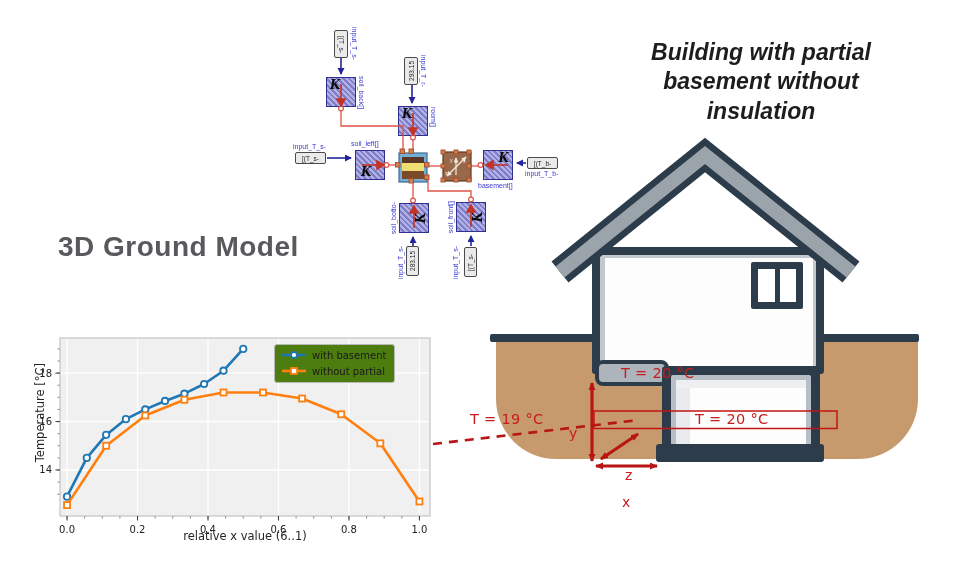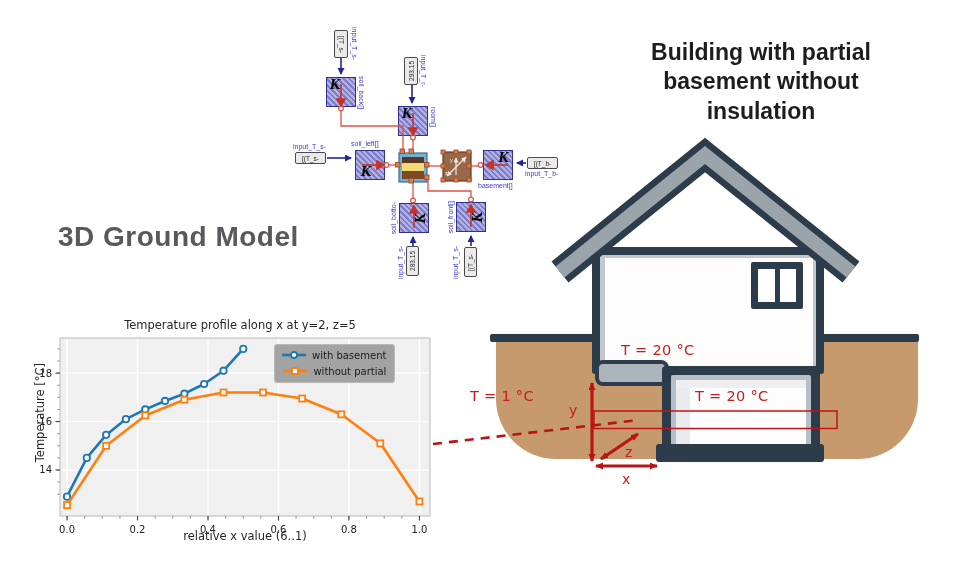--- a/index.html
+++ b/index.html
@@ -4,28 +4,28 @@
 <style>
   html,body{margin:0;padding:0;background:#fff;}
   .stage{position:relative;width:953px;height:578px;background:#ffffff;overflow:hidden;
          font-family:"Liberation Sans",sans-serif;}
   svg.layer{position:absolute;left:0;top:0;}
   #scene{z-index:1;}
   #chart-svg{position:absolute;left:28px;top:312px;z-index:2;}
   #wires{z-index:4;pointer-events:none;}
 
   
-  .h-model{position:absolute;left:58px;top:221px;width:320px;font-size:28px;font-weight:bold;
+  .h-model{position:absolute;left:58px;top:231px;width:320px;font-size:28px;font-weight:bold;
            color:#57595c;letter-spacing:.5px;z-index:5;}
   .h-building{position:absolute;left:608px;top:38px;width:306px;text-align:center;font-size:23px;
-              font-weight:600;color:#1d1d1f;line-height:1.28;z-index:5;}
+              font-weight:600;color:#1d1d1f;line-height:1.28;z-index:5;font-style:italic;}
 
   
   .rl{position:absolute;color:#c81d1d;font-size:14.5px;font-family:"DejaVu Sans",sans-serif;
-      letter-spacing:.3px;white-space:nowrap;z-index:5;}
+      letter-spacing:.3px;white-space:nowrap;z-index:5;margin-top:23px;}
   .ral{font-size:14px;}
 
   
   .kb{position:absolute;width:30px;height:30px;box-sizing:border-box;border:1.2px solid #30308e;
       background:repeating-linear-gradient(45deg,#b1b1e6 0px,#b1b1e6 2px,#7d7dc8 2px,#7d7dc8 4px);
       z-index:3;}
   .kl{position:absolute;font-family:"DejaVu Serif",serif;font-style:italic;font-weight:bold;
       font-size:12px;color:#0a0a0a;line-height:1;}
   .inp{position:absolute;background:#eaeaea;border:1px solid #4a4a4a;border-radius:2px;
        box-sizing:border-box;display:flex;align-items:center;justify-content:center;
@@ -35,22 +35,22 @@
   .rotup{writing-mode:vertical-rl;transform:rotate(180deg);}
   .dlab{position:absolute;color:#3a3ad0;font-size:7px;line-height:1.1;white-space:nowrap;z-index:5;}
   .dlab.vdn{writing-mode:vertical-rl;}
   .dlab.vup{writing-mode:vertical-rl;transform:rotate(180deg);}
 
   
   .ct{position:absolute;color:#262626;font-size:11.5px;font-family:"DejaVu Sans",sans-serif;
       z-index:5;white-space:nowrap;}
   .ct.center{text-align:center;white-space:normal;}
   .ylab{writing-mode:vertical-rl;transform:rotate(180deg);}
-  .legend{position:absolute;left:274px;top:344px;z-index:5;background:#a3a3a3;border:1.2px solid #b9b9b9;
-          border-radius:3px;padding:3px 8px 4px 6px;display:flex;flex-direction:column;gap:2px;align-items:flex-end;}
+  .legend{position:absolute;left:274px;top:344px;z-index:5;background:#4d7c0f;border:1.2px solid #b9b9b9;
+          border-radius:3px;padding:3px 8px 4px 6px;display:flex;flex-direction:column;gap:2px;}
   .lrow{display:flex;align-items:center;gap:5px;font-size:10px;color:#1a1a1a;
         font-family:"DejaVu Sans",sans-serif;height:14px;}
   .tick{font-family:"DejaVu Sans",sans-serif;font-size:10px;fill:#222;}
   .axlbl{font-size:5.5px;fill:#f3ece2;font-family:"Liberation Sans",sans-serif;}
 </style>
 </head>
 <body>
 
 <div class="stage">
 
@@ -190,21 +190,20 @@
       <rect x="75.16190476190476" y="130.7687074829932" width="6" height="6" fill="#fff" stroke="#ff7f0e" stroke-width="1.8"></rect>
       <rect x="114.27619047619048" y="100.49659863945577" width="6" height="6" fill="#fff" stroke="#ff7f0e" stroke-width="1.8"></rect>
       <rect x="153.3904761904762" y="84.75510204081635" width="6" height="6" fill="#fff" stroke="#ff7f0e" stroke-width="1.8"></rect>
       <rect x="192.50476190476192" y="77.48979591836735" width="6" height="6" fill="#fff" stroke="#ff7f0e" stroke-width="1.8"></rect>
       <rect x="231.9714285714286" y="77.48979591836735" width="6" height="6" fill="#fff" stroke="#ff7f0e" stroke-width="1.8"></rect>
       <rect x="271.0857142857143" y="83.54421768707483" width="6" height="6" fill="#fff" stroke="#ff7f0e" stroke-width="1.8"></rect>
       <rect x="310.2" y="99.28571428571425" width="6" height="6" fill="#fff" stroke="#ff7f0e" stroke-width="1.8"></rect>
       <rect x="349.3142857142857" y="128.34693877551018" width="6" height="6" fill="#fff" stroke="#ff7f0e" stroke-width="1.8"></rect>
       <rect x="388.42857142857144" y="186.46938775510205" width="6" height="6" fill="#fff" stroke="#ff7f0e" stroke-width="1.8"></rect>
     </svg>
-  <div class="ct center" style="left:40px;top:318px;width:400px;">Temperature profile along x at y=2, z=5</div>
   <div class="ct center" style="left:60px;top:529px;width:370px;">relative x value (6..1)</div>
   <div class="ct ylab" style="left:33px;top:363px;">Temperature [°C]</div>
   <div class="legend">
     <div class="lrow">
       <svg width="26" height="10">
         <line class="st" x1="1" y1="5" x2="25" y2="5" stroke="#1f77b4" stroke-width="2.6"></line>
         <circle class="st" cx="13" cy="5" r="3" fill="#fff" stroke="#1f77b4" stroke-width="1.8"></circle>
       </svg>
       <span>with basement</span>
     </div>
@@ -214,21 +213,21 @@
         <rect class="st" x="10" y="2" width="6" height="6" fill="#fff" stroke="#ff7f0e" stroke-width="1.8"></rect>
       </svg>
       <span>without partial</span>
     </div>
   </div>
 
   <div class="h-model">3D Ground Model</div>
   <div class="h-building">Building with partial basement without insulation</div>
 
   <div class="rl" style="left:621px;top:342px;">T = 20 °C</div>
-  <div class="rl" style="left:470px;top:388px;">T = 1 °C</div>
+  <div class="rl" style="left:470px;top:388px;">T = 19 °C</div>
   <div class="rl" style="left:695px;top:388px;">T = 20 °C</div>
   <div class="rl ral" style="left:569px;top:402px;">y</div>
   <div class="rl ral" style="left:622px;top:471px;">x</div>
   <div class="rl ral" style="left:625px;top:444px;">z</div>
 
   <div class="kb" style="left:326px;top:77px;">
     <span class="kl" style="left:3px;top:1px;">K</span>
   </div>
   <div class="kb" style="left:398px;top:106px;">
     <span class="kl" style="left:3px;top:1px;">K</span>

